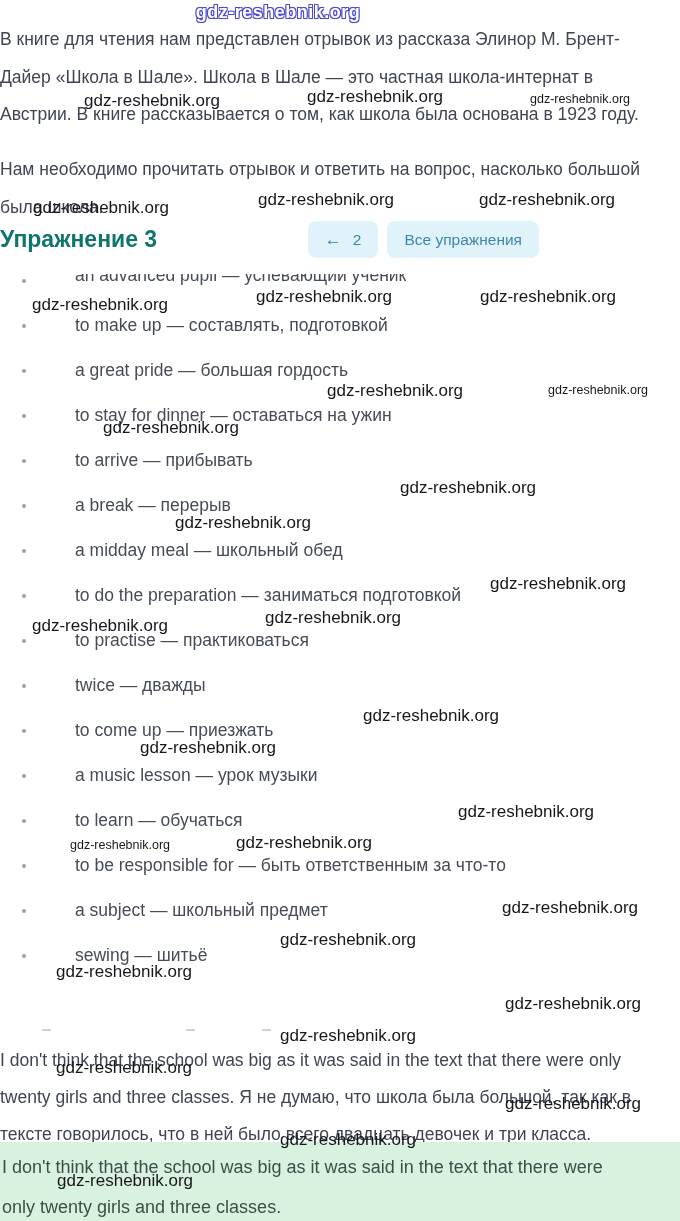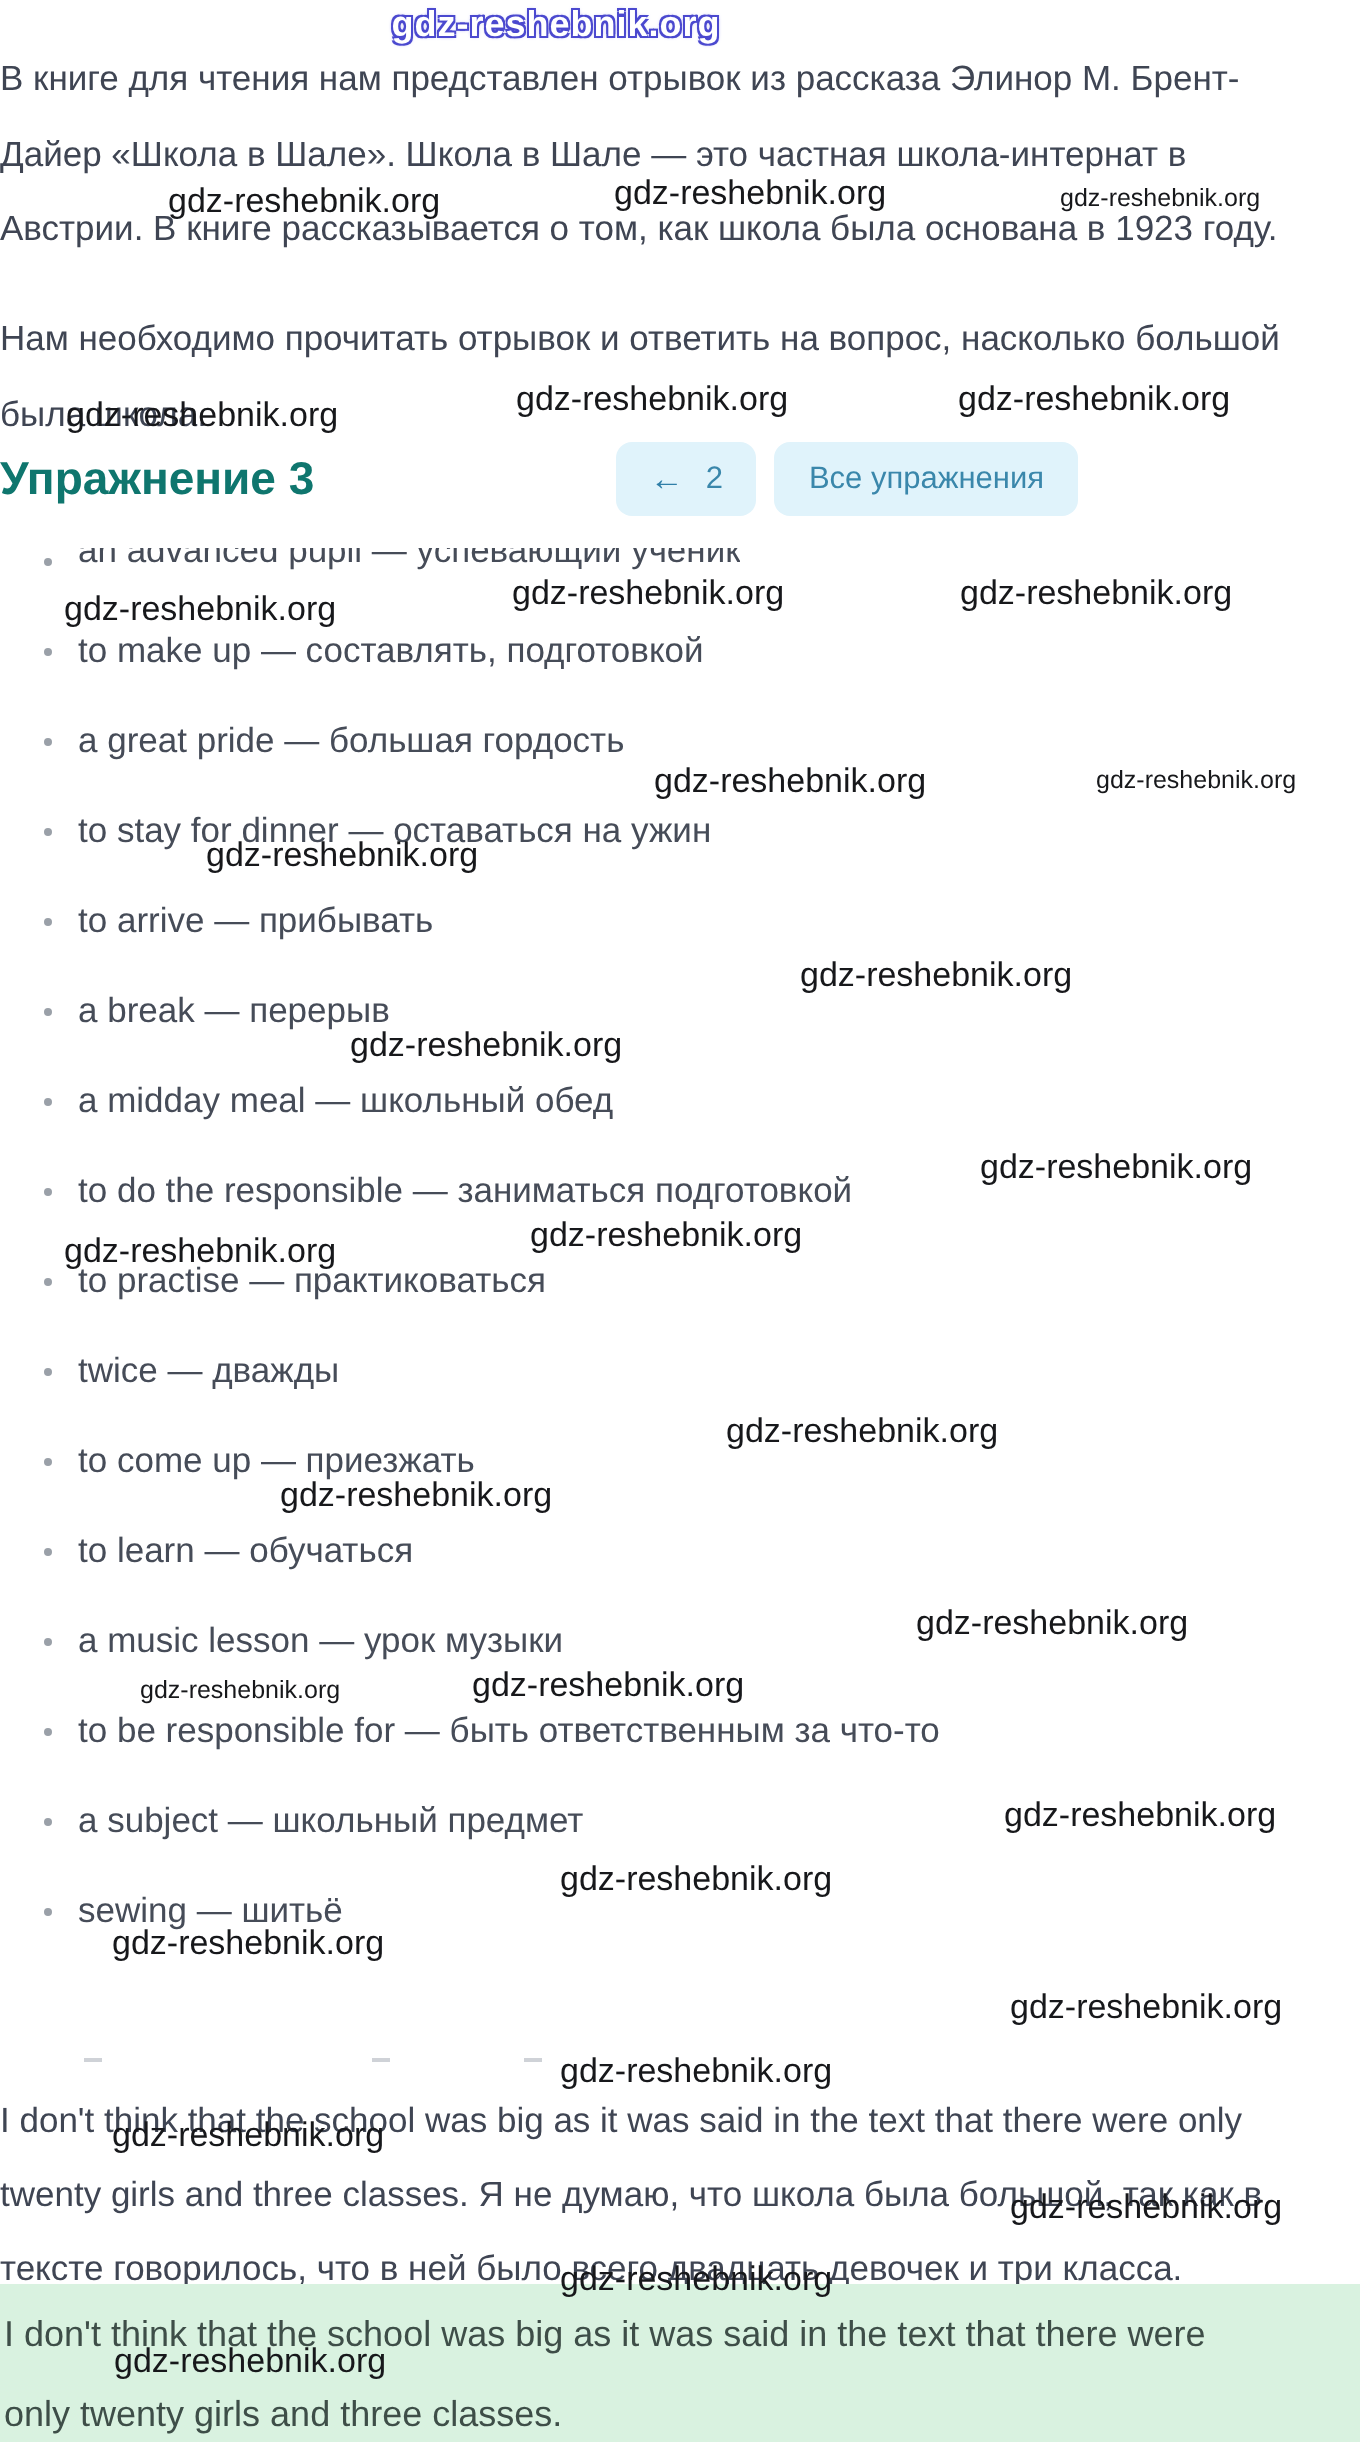--- a/index.html
+++ b/index.html
@@ -44,21 +44,21 @@
     padding:0 17px;
   }
   .btn .arrow{font-size:17px;margin-right:11px;color:#2f7ea7;}
 
   .vocab{
     position:absolute;left:0;top:258px;width:680px;margin:0;padding:0;
     list-style:none;
   }
   .vocab li{
     height:45px;display:flex;align-items:center;
-    font-size:17.5px;color:#464c58;
+    font-size:17.5px;color:#464c58;gap:36px;
   }
   .vocab .dot{
     width:4px;height:4px;border-radius:50%;background:#9aa0a8;
     margin:0 13px 0 22px;flex:none;
   }
   .vocab .txt-wrap{display:block;}
   
   .clip-top .txt-wrap{height:14px;overflow:hidden;}
   .clip-top .txt-wrap .txt{display:block;margin-top:-9px;}
 
@@ -133,41 +133,41 @@
       <li>
         <span class="dot"></span>
         <span class="txt-wrap"><span class="txt">a break — перерыв</span></span>
       </li>
       <li>
         <span class="dot"></span>
         <span class="txt-wrap"><span class="txt">a midday meal — школьный обед</span></span>
       </li>
       <li>
         <span class="dot"></span>
-        <span class="txt-wrap"><span class="txt">to do the responsible — заниматься подготовкой</span></span>
+        <span class="txt-wrap"><span class="txt">to do the preparation — заниматься подготовкой</span></span>
       </li>
       <li>
         <span class="dot"></span>
         <span class="txt-wrap"><span class="txt">to practise — практиковаться</span></span>
       </li>
       <li>
         <span class="dot"></span>
         <span class="txt-wrap"><span class="txt">twice — дважды</span></span>
       </li>
       <li>
         <span class="dot"></span>
         <span class="txt-wrap"><span class="txt">to come up — приезжать</span></span>
       </li>
       <li>
         <span class="dot"></span>
+        <span class="txt-wrap"><span class="txt">a music lesson — урок музыки</span></span>
+      </li>
+      <li>
+        <span class="dot"></span>
         <span class="txt-wrap"><span class="txt">to learn — обучаться</span></span>
-      </li>
-      <li>
-        <span class="dot"></span>
-        <span class="txt-wrap"><span class="txt">a music lesson — урок музыки</span></span>
       </li>
       <li>
         <span class="dot"></span>
         <span class="txt-wrap"><span class="txt">to be responsible for — быть ответственным за что-то</span></span>
       </li>
       <li>
         <span class="dot"></span>
         <span class="txt-wrap"><span class="txt">a subject — школьный предмет</span></span>
       </li>
       <li>

